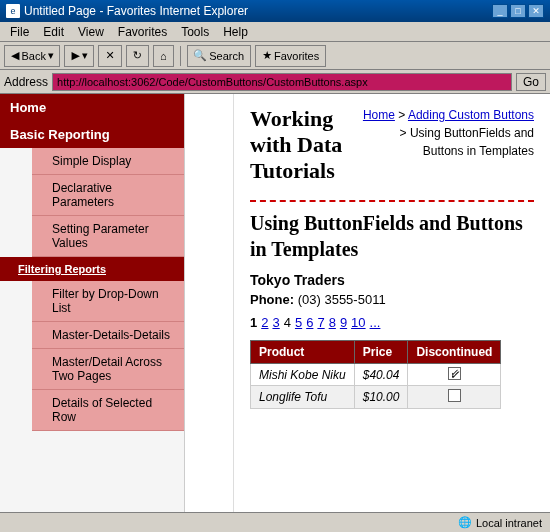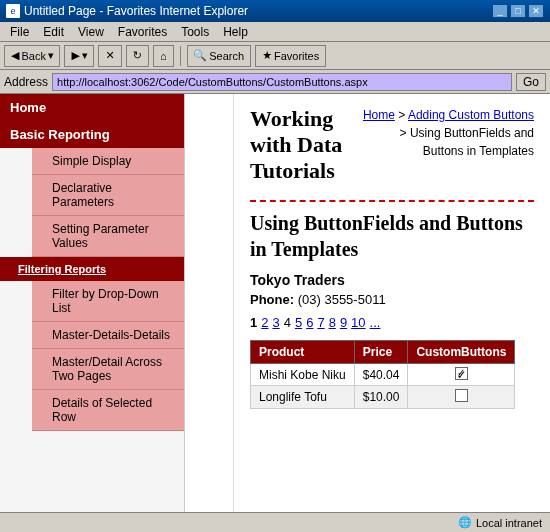--- a/index.html
+++ b/index.html
@@ -64,21 +64,21 @@
       align-items: center;
       padding: 0 4px;
       gap: 4px;
       font-size: 12px;
     }
     .address-label { font-size: 12px; }
     .address-input {
       flex: 1;
       height: 18px;
       border: 1px solid #808080;
-      background: #c4b5fd;
+      background: #be185d;
       padding: 0 4px;
       font-size: 11px;
     }
     .go-btn {
       background: #d4d0c8;
       border: 1px solid #808080;
       padding: 1px 6px;
       font-size: 12px;
       cursor: pointer;
       height: 18px;
@@ -202,20 +202,21 @@
       background: #8b0000;
       color: white;
       padding: 4px 8px;
       text-align: left;
       font-weight: bold;
       border: 1px solid #666;
     }
     .data-table td {
       padding: 3px 8px;
       border: 1px solid #ccc;
+      font-style: italic;
     }
     .data-table tr:nth-child(even) td { background: #f0f0f0; }
     .data-table tr:nth-child(odd) td { background: #ffffff; }
 
     .checkbox-cell { text-align: center; }
     .cb { width: 13px; height: 13px; border: 1px solid #666; display: inline-block; background: white; }
     .cb.checked { background: white; position: relative; }
     .cb.checked::after { content: '✓'; font-size: 10px; position: absolute; top: -1px; left: 1px; }
 
     
@@ -363,21 +364,21 @@
       <a href="#">10</a>
       <span> </span>
       <a href="#">...</a>
     </div>
 
     <table class="data-table">
       <thead>
         <tr>
           <th>Product</th>
           <th>Price</th>
-          <th>CustomButtons</th>
+          <th>Discontinued</th>
         </tr>
       </thead>
       <tbody>
         <tr>
           <td>Mishi Kobe Niku</td>
           <td>$40.04</td>
           <td class="checkbox-cell">
             <div class="cb checked" style="position:relative; display:inline-block;">✓</div>
           </td>
         </tr>

